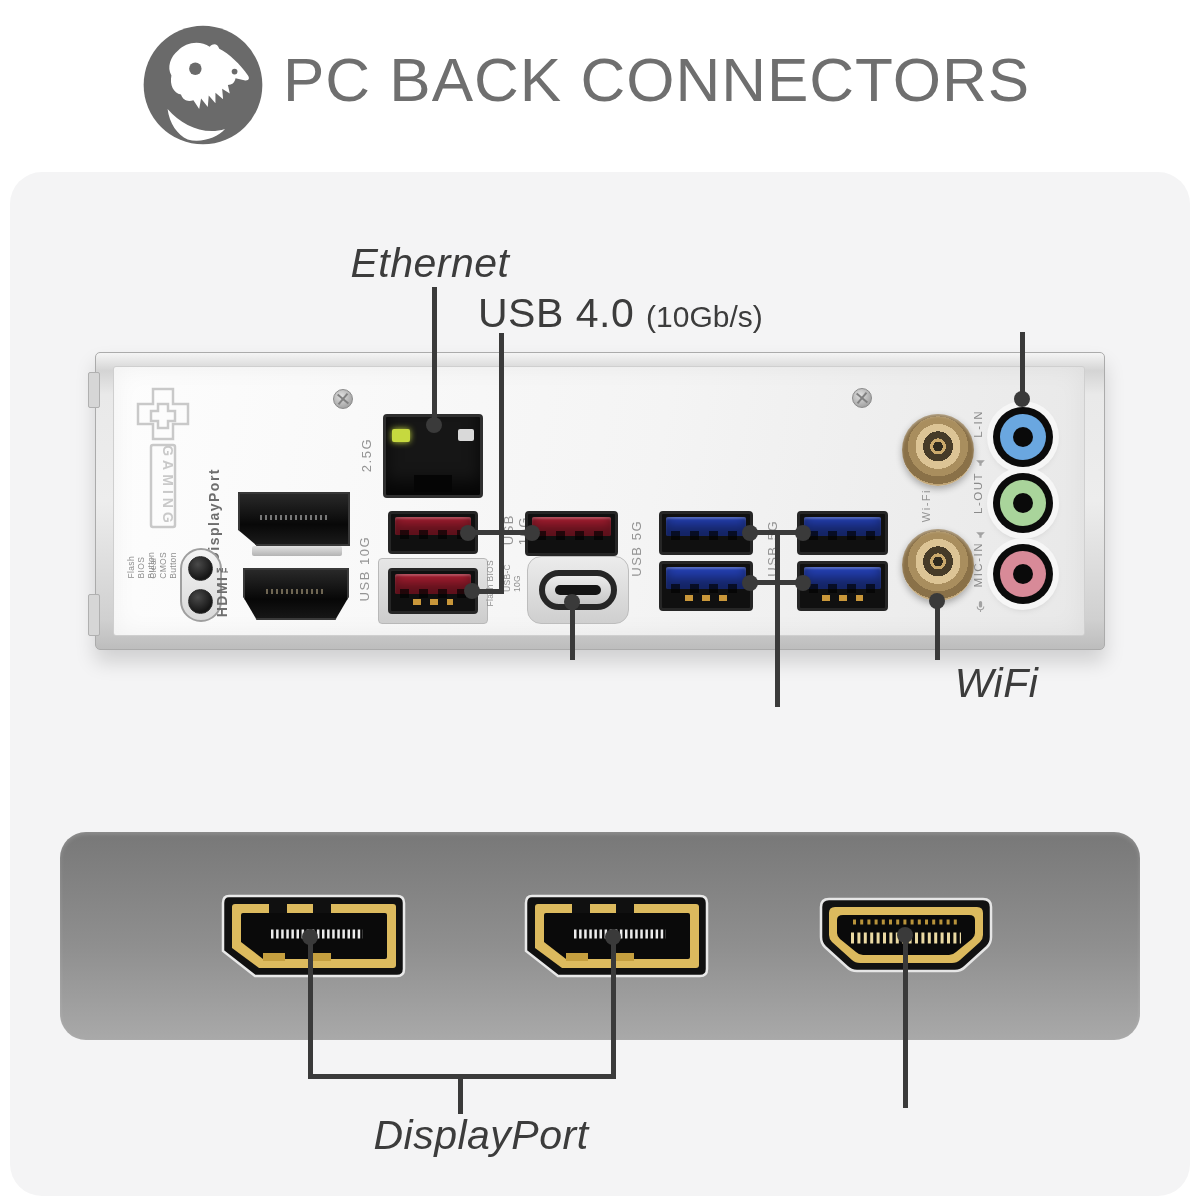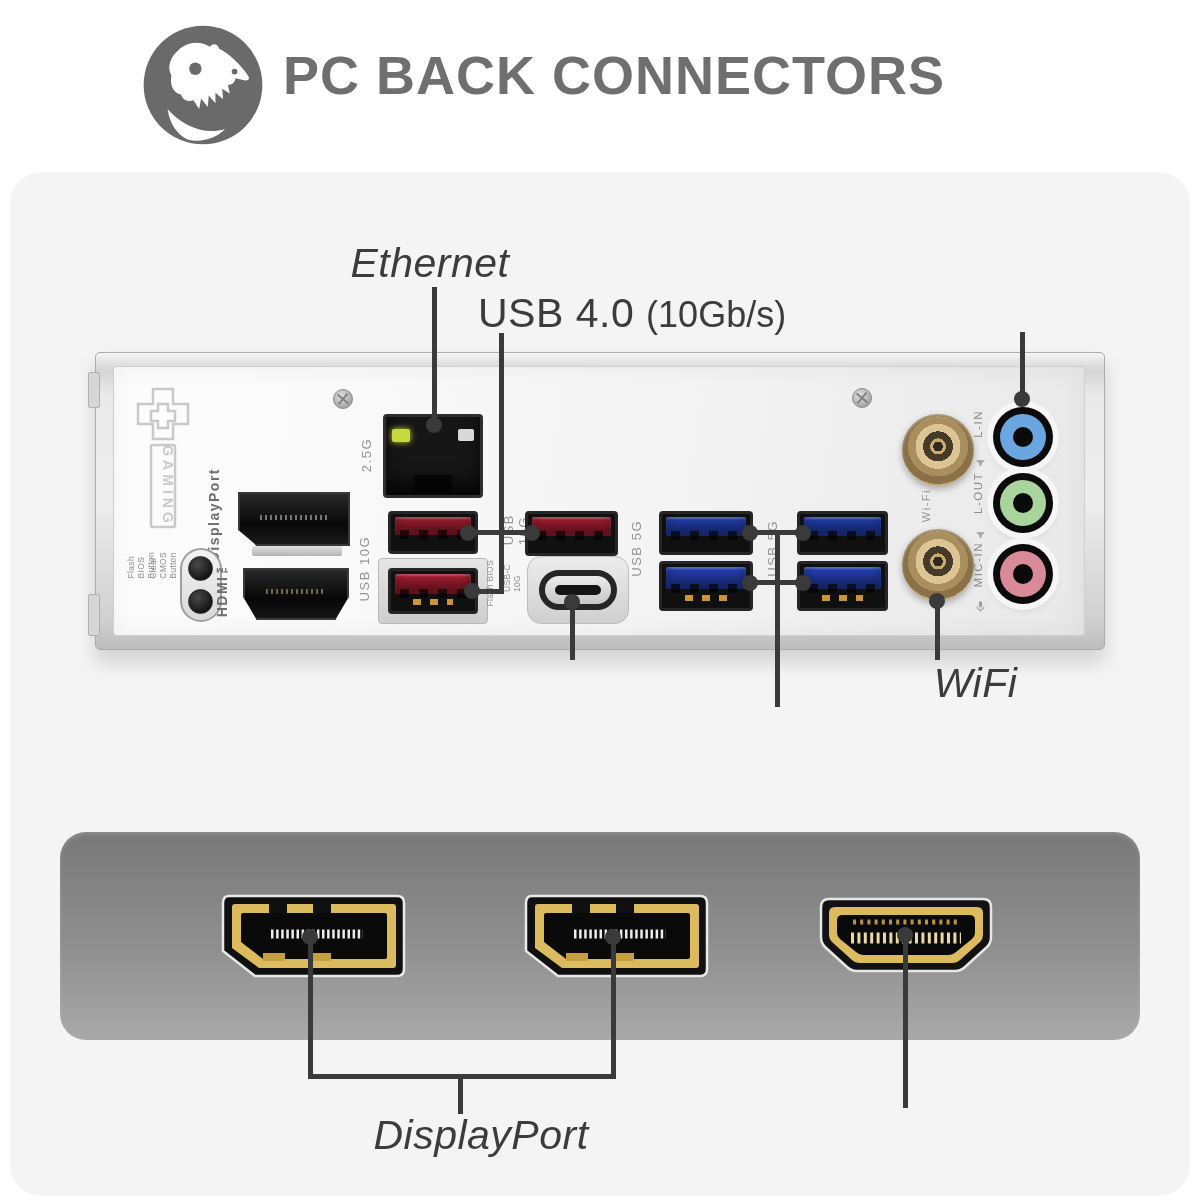--- a/index.html
+++ b/index.html
@@ -2,34 +2,34 @@
 <html style="--line: #3a3a3a; --label: #3c3c3c; --title: #6f6f6f; --panel_bg: #f4f4f5; --usb10g_port: #a81e31; --usb5g_port: #2440b4; --audio_line_in: #6aa7e0; --audio_line_out: #a9d49b; --audio_mic_in: #d88a98; --gold: #d9b85e;"><head>
 <meta charset="utf-8">
 <style>
   html,body{margin:0;padding:0;background:#ffffff;}
   *{box-sizing:border-box;}
   .stage{position:relative;width:1200px;height:1200px;background:#fff;overflow:hidden;
          font-family:"Liberation Sans",sans-serif;color:var(--label,#3c3c3c);}
   .abs{position:absolute;}
 
   
-  .title{position:absolute;left:283px;top:44px;font-size:54px;font-weight:bold;
+  .title{position:absolute;left:283px;top:44px;font-size:62px;font-weight:normal;
          letter-spacing:1px;color:var(--title,#6f6f6f);white-space:nowrap;}
 
   
   .content-panel{position:absolute;left:10px;top:172px;width:1180px;height:1024px;
                  background:var(--panel_bg,#f4f4f5);border-radius:32px;}
 
   
   .line{position:absolute;background:var(--line,#3a3a3a);}
   .dot{position:absolute;width:16px;height:16px;border-radius:50%;
        background:var(--line,#3a3a3a);transform:translate(-50%,-50%);}
   .callout{position:absolute;font-size:41px;color:var(--label,#3c3c3c);
            white-space:nowrap;letter-spacing:0.5px;}
-  .callout small{font-size:36px;letter-spacing:0;}
+  .callout small{font-size:30px;letter-spacing:0;}
   .center{text-align:center;font-style:italic;}
 
   
   .shield-frame{position:absolute;left:95px;top:352px;width:1010px;height:298px;border-radius:5px;
       background:linear-gradient(180deg,#f5f5f5 0%,#d4d4d4 6%,#e9e9e9 14%,#ededed 50%,#d0d0d0 90%,#bdbdbd 100%);
       border:1px solid #ababab;box-shadow:0 12px 20px rgba(0,0,0,.15);}
   .shield-tab{position:absolute;background:#d6d6d6;border:1px solid #b0b0b0;border-radius:2px;}
   .plate{position:absolute;left:113px;top:366px;width:972px;height:270px;border-radius:3px;
       background:linear-gradient(100deg,#fdfdfd 0%,#f4f4f4 55%,#e8e8e8 100%);
       border:1px solid #cfcfcf;box-shadow:inset 0 0 26px rgba(0,0,0,.05);}
@@ -269,21 +269,21 @@
   <div class="line" style="left:775px;top:533px;width:5px;height:174px"></div>
   <div class="line" style="left:749px;top:530px;width:57px;height:5px"></div>
   <div class="dot" style="left:750px;top:533px"></div>
   <div class="dot" style="left:803px;top:533px"></div>
   <div class="line" style="left:749px;top:580px;width:57px;height:5px"></div>
   <div class="dot" style="left:750px;top:583px"></div>
   <div class="dot" style="left:803px;top:583px"></div>
 
   <div class="dot" style="left:937px;top:601px"></div>
   <div class="line" style="left:935px;top:601px;width:5px;height:59px"></div>
-  <div class="callout center" style="left:923px;top:660px;width:105px">
+  <div class="callout center" style="left:944px;top:660px;width:105px">
     <span>WiFi</span>
   </div>
 
   <div class="gray-bar"></div>
 
   <svg class="abs" style="left:213px;top:893px" width="195" height="88" viewBox="0 0 195 88">
     <path d="M16 3 H184 Q191 3 191 10 V76 Q191 83 184 83 H42 L10 58 V10 Q10 3 16 3 Z" fill="#101010" stroke="#e9e9e9" stroke-width="2.5"></path>
     <path d="M22 11 H180 Q183 11 183 14 V72 Q183 75 180 75 H46 L19 55 V14 Q19 11 22 11 Z" fill="#dcba5e"></path>
     <path d="M30 20 H172 Q174 20 174 22 V64 Q174 66 172 66 H50 L28 49 V22 Q28 20 30 20 Z" fill="#0a0a0a"></path>
     <rect x="56" y="9" width="18" height="11" fill="#101010"></rect>

